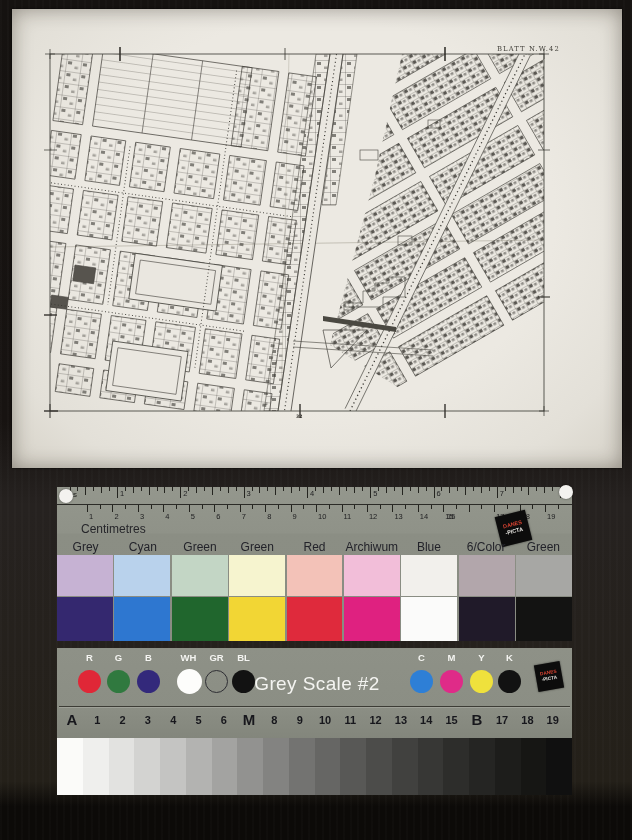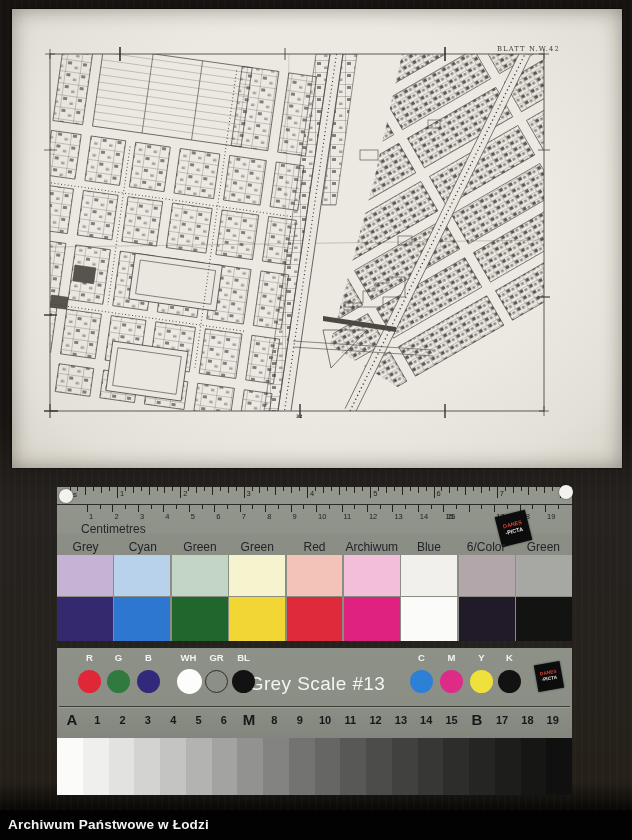--- a/index.html
+++ b/index.html
@@ -409,21 +409,21 @@
         <div style="background: rgb(223, 33, 128);"></div>
         <div style="background: rgb(251, 251, 250);"></div>
         <div style="background: rgb(32, 26, 41);"></div>
         <div style="background: rgb(19, 19, 18);"></div>
       </div>
   </div>
   <div class="punch" style="left:59px;top:489px;"></div>
   <div class="punch" style="left:559px;top:485px;"></div>
 
   <div id="grey-card">
-    <div class="grey-title">Grey Scale #13</div>
+    <div class="grey-title">Grey Scale #2</div>
     <div class="logo" id="logo2">
         <div class="l1">DANES</div>
         <div class="l2">-PICTA</div>
       </div>
     <div class="engraved"></div>
     <div id="grey-steps">
         <div style="background: rgb(251, 251, 249);"></div>
         <div style="background: rgb(239, 239, 237);"></div>
         <div style="background: rgb(226, 226, 224);"></div>
         <div style="background: rgb(211, 211, 209);"></div>
@@ -479,16 +479,13 @@
       <div class="idx" style="left: 305.6px;">12</div>
       <div class="idx" style="left: 330.9px;">13</div>
       <div class="idx" style="left: 356.2px;">14</div>
       <div class="idx" style="left: 381.5px;">15</div>
       <div class="idx big" style="left: 406.8px;">B</div>
       <div class="idx" style="left: 432.1px;">17</div>
       <div class="idx" style="left: 457.4px;">18</div>
       <div class="idx" style="left: 482.7px;">19</div>
     </div>
 
-  <div id="caption-bar">
-    <span>Archiwum Państwowe w Łodzi</span>
-  </div>
 </div>
 
 </body></html>

